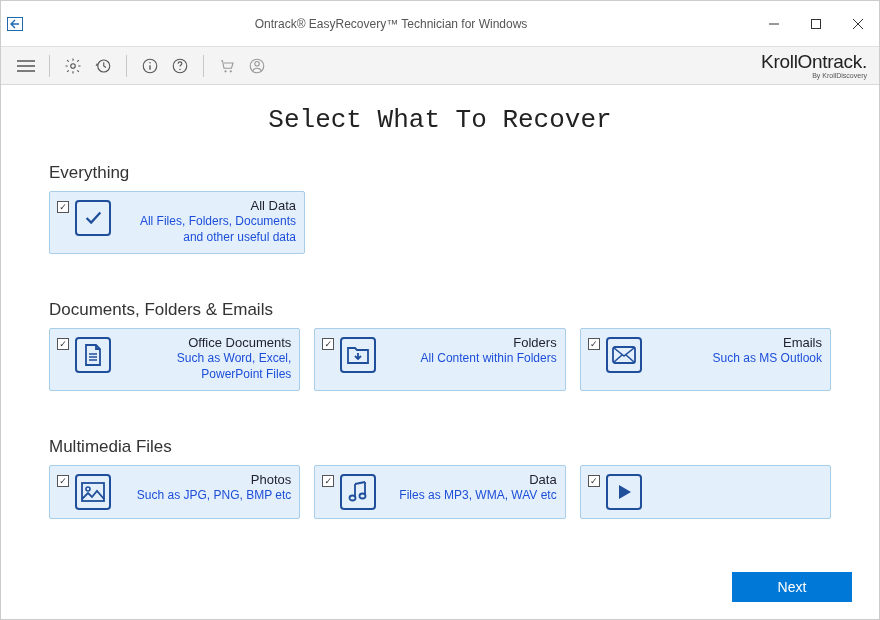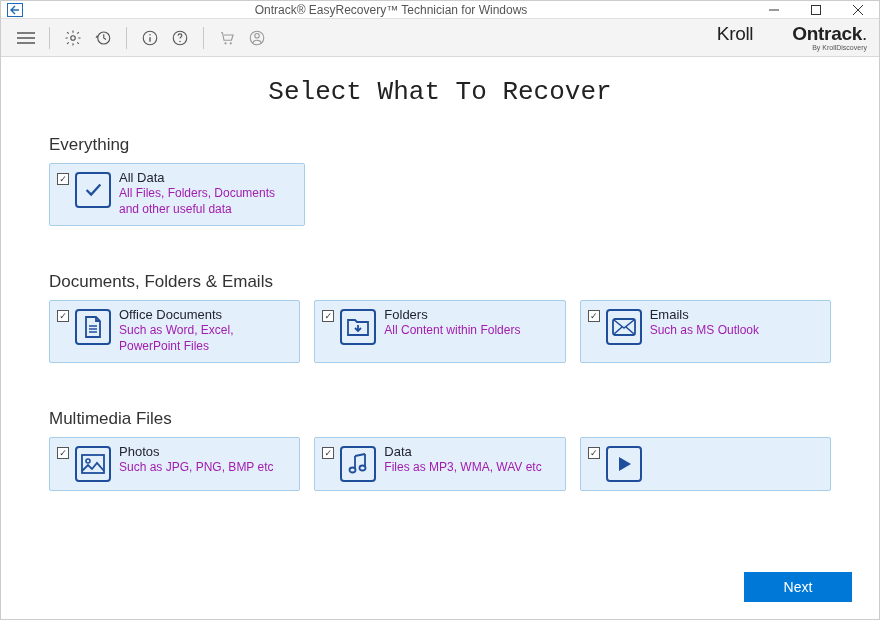--- a/index.html
+++ b/index.html
@@ -1,48 +1,48 @@
 <!DOCTYPE html>
 <html><head>
 <meta charset="utf-8">
 <style>
   * { box-sizing: border-box; margin: 0; padding: 0; }
   body { font-family: "Segoe UI", Arial, sans-serif; font-size: 13px; color: #333; background: #fff; width: 880px; height: 620px; overflow: hidden; border: 1px solid #ccc; }
   
-  .titlebar { height: 18px; display: flex; align-items: center; background: #fff; border-bottom: 1px solid #e0e0e0; }
+  .titlebar { height: 46px; display: flex; align-items: center; background: #fff; border-bottom: 1px solid #e0e0e0; }
   .titlebar-icon { width: 28px; display: flex; justify-content: center; }
   .titlebar-title { flex: 1; text-align: center; font-size: 12px; color: #555; }
   .window-controls { display: flex; }
   .window-btn { width: 42px; height: 30px; display: flex; align-items: center; justify-content: center; color: #666; }
   
   .toolbar { height: 38px; background: #f4f4f4; border-bottom: 1px solid #d9d9d9; display: flex; align-items: center; padding: 0 12px; }
   .toolbar-left { display: flex; align-items: center; gap: 4px; }
   .tb-btn { width: 26px; height: 26px; display: flex; align-items: center; justify-content: center; color: #555; }
   .tb-sep { width: 1px; height: 22px; background: #c8c8c8; margin: 0 6px; }
   .toolbar-right { margin-left: auto; display: flex; flex-direction: column; align-items: flex-end; line-height: 1; }
   .brand-main { font-size: 19px; font-weight: 400; color: #222; letter-spacing: -0.3px; }
-  .brand-main .bold { font-weight: 700; padding-left: 39px; }
+  .brand-main .bold { font-weight: 400; }
   .brand-sub { font-size: 7px; color: #555; margin-top: 1px; }
   
   .content { padding: 20px 48px 0 48px; }
   .page-title { text-align: center; font-size: 26px; font-weight: 400; color: #222; margin-bottom: 28px; font-family: Liberation Mono, monospace; }
   
   .section { margin-bottom: 46px; margin-top: 21px; }
   .section-heading { font-size: 17px; color: #333; margin-bottom: 8px; font-weight: 400; }
   .card-row { display: flex; gap: 14px; }
   
   .card { flex: 1; max-width: 256px; background: #e3f0fc; border: 1px solid #a8cde9; border-radius: 2px; padding: 6px 8px 8px 6px; display: flex; align-items: flex-start; position: relative; min-height: 52px; }
   .card-checkbox { width: 12px; height: 12px; border: 1px solid #555; background: #fff; margin: 3px 6px 0 1px; flex-shrink: 0; display: flex; align-items: center; justify-content: center; font-size: 9px; color: #333; line-height: 1; }
   .card-iconbox { width: 36px; height: 36px; border: 2px solid #1f4e9b; border-radius: 4px; display: flex; align-items: center; justify-content: center; flex-shrink: 0; margin-right: 8px; color: #1f4e9b; margin-top: 2px; }
-  .card-text { flex: 1; }
+  .card-text { flex: 1; text-align: right; }
   .card-title { font-size: 13px; color: #223; margin-bottom: 1px; }
-  .card-desc { font-size: 12px; color: #a21caf; line-height: 1.3; }
+  .card-desc { font-size: 12px; color: #1d4ed8; line-height: 1.3; }
   
   .footer { position: absolute; bottom: 18px; right: 28px; }
-  .next-btn { background: #0078d7; color: #fff; border: none; width: 108px; height: 30px; font-size: 14px; cursor: pointer; }
+  .next-btn { background: #0078d7; color: #fff; border: none; width: 120px; height: 30px; font-size: 14px; cursor: pointer; }
   
   svg { display: block; }
 </style>
 </head>
 <body>
 
 <div class="titlebar">
   <div class="titlebar-icon">
     <svg width="16" height="14" viewBox="0 0 16 14">
         <rect x="0.5" y="0.5" width="15" height="13" fill="none" stroke="#1f6ab3"></rect>

